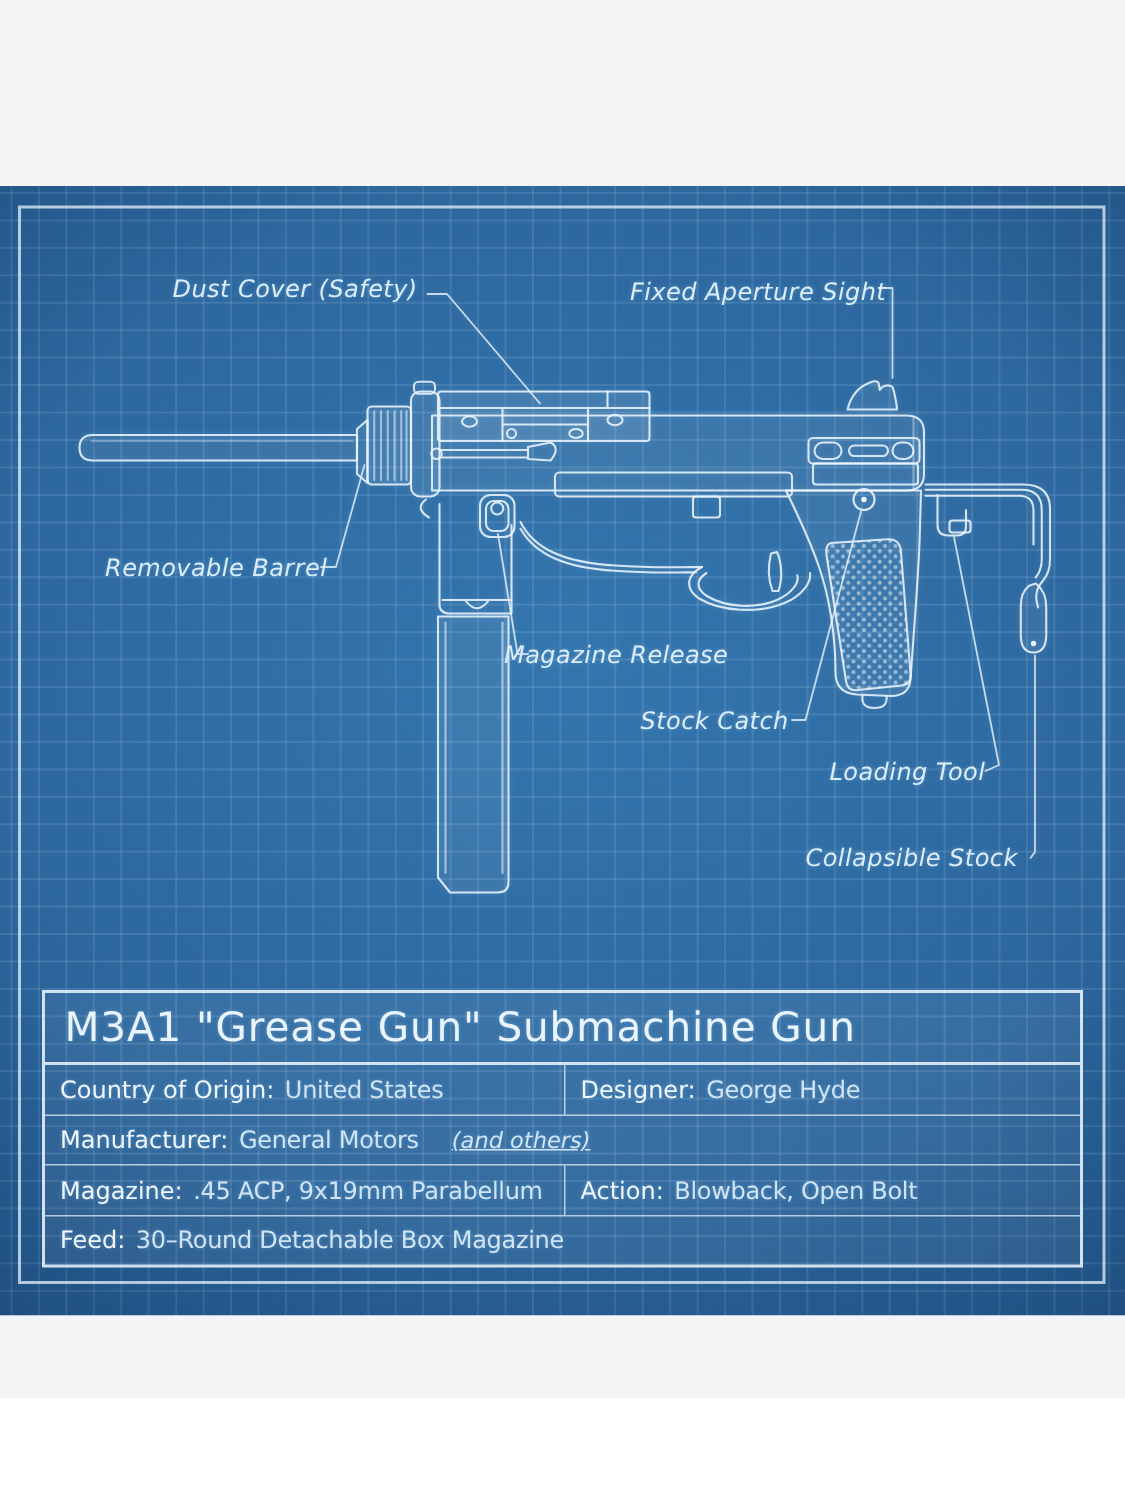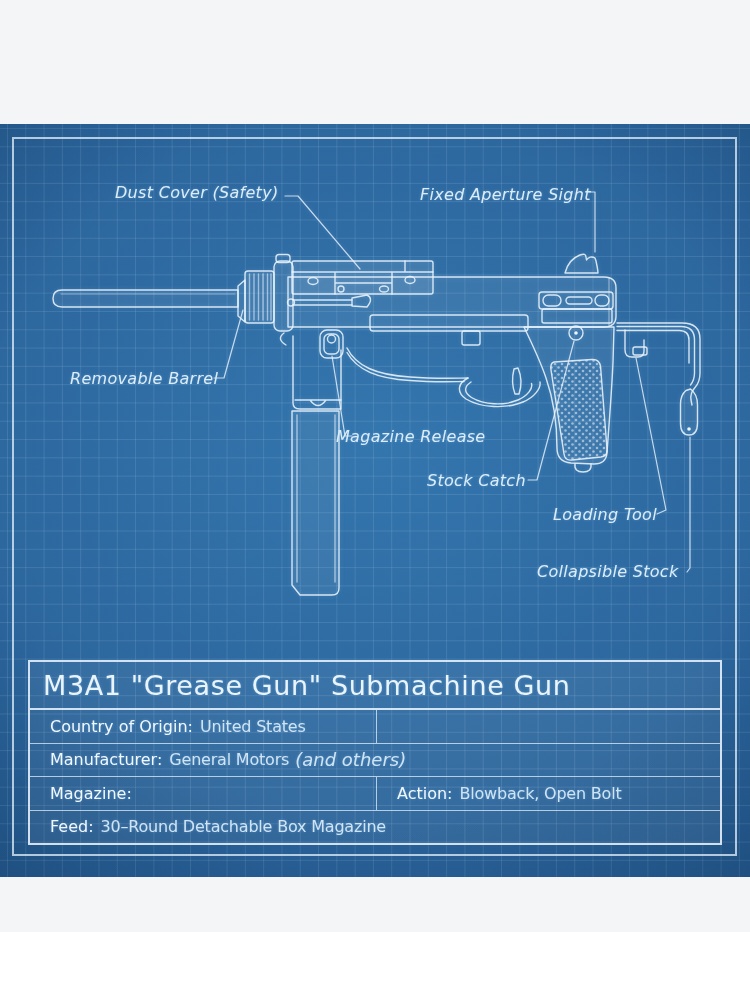--- a/index.html
+++ b/index.html
@@ -28,26 +28,26 @@
     color:#dcedfa;white-space:nowrap;text-shadow:0 0 3px rgba(140,195,240,0.45);}
 
   .title-block{position:absolute;left:28px;top:536px;width:694px;height:185px;box-sizing:border-box;
     border:2px solid rgba(238,247,255,0.85);background:rgba(255,255,255,0.055);
     display:flex;flex-direction:column;color:#e9f4fd;text-shadow:0 0 3px rgba(140,195,240,0.4);}
   .tb-title{height:46px;flex:0 0 auto;display:flex;align-items:center;padding-left:13px;
     border-bottom:2px solid rgba(238,247,255,0.85);font-size:27px;letter-spacing:0.6px;white-space:nowrap;}
   .tb-rows{flex:1;display:flex;flex-direction:column;}
   .tb-row{flex:1;display:flex;border-bottom:1.5px solid rgba(238,247,255,0.7);box-sizing:border-box;}
   .tb-row:last-child{border-bottom:none;}
-  .tb-cell{display:flex;align-items:center;padding-left:20px;white-space:nowrap;font-size:16px;overflow:hidden;}
+  .tb-cell{display:flex;align-items:center;padding-left:10px;white-space:nowrap;font-size:16px;overflow:hidden;}
   .tb-cell.left{width:347px;flex:0 0 auto;border-right:1.5px solid rgba(238,247,255,0.7);box-sizing:border-box;}
   .tb-cell.right{flex:1;}
   .lbl{color:#f0f8ff;margin-right:7px;}
   .val{color:#cfe4f5;letter-spacing:-0.2px;}
-  .note{font-style:italic;font-size:18px;color:#cfe4f5;margin-left:6px;}
+  .note{font-style:italic;font-size:15px;color:#cfe4f5;margin-left:22px;text-decoration:underline;}
 </style>
 </head>
 <body>
 
 <div class="page">
   <div class="matte top"></div>
 
   <div class="blueprint">
     <div class="grid"></div>
     <div class="vignette"></div>
@@ -175,33 +175,38 @@
 
     <div class="title-block">
       <div class="tb-title">M3A1 "Grease Gun" Submachine Gun</div>
       <div class="tb-rows">
 
         <div class="tb-row">
           <div class="tb-cell left">
             <span class="lbl">Country of Origin:</span>
             <span class="val">United States</span>
           </div>
+          <div class="tb-cell right">
+            <span class="lbl">Designer:</span>
+            <span class="val">George Hyde</span>
+          </div>
         </div>
 
         <div class="tb-row">
           <div class="tb-cell right">
             <span class="lbl">Manufacturer:</span>
             <span class="val">General Motors</span>
             <span class="note">(and others)</span>
           </div>
         </div>
 
         <div class="tb-row">
           <div class="tb-cell left">
             <span class="lbl">Magazine:</span>
+            <span class="val">.45 ACP, 9x19mm Parabellum</span>
           </div>
           <div class="tb-cell right">
             <span class="lbl">Action:</span>
             <span class="val">Blowback, Open Bolt</span>
           </div>
         </div>
 
 
         <div class="tb-row">
           <div class="tb-cell right">

